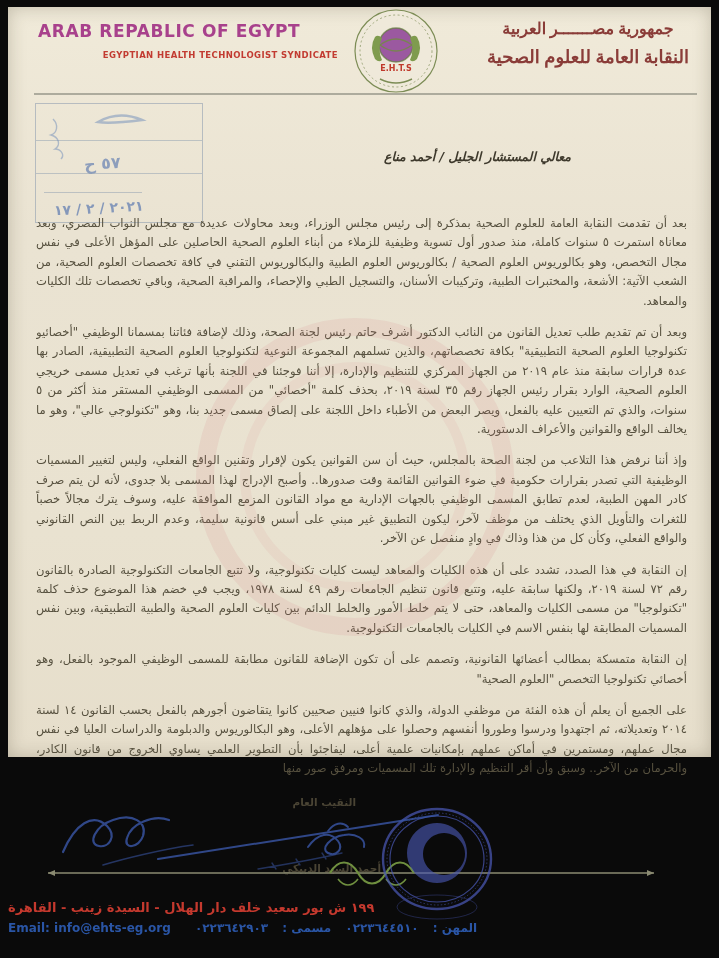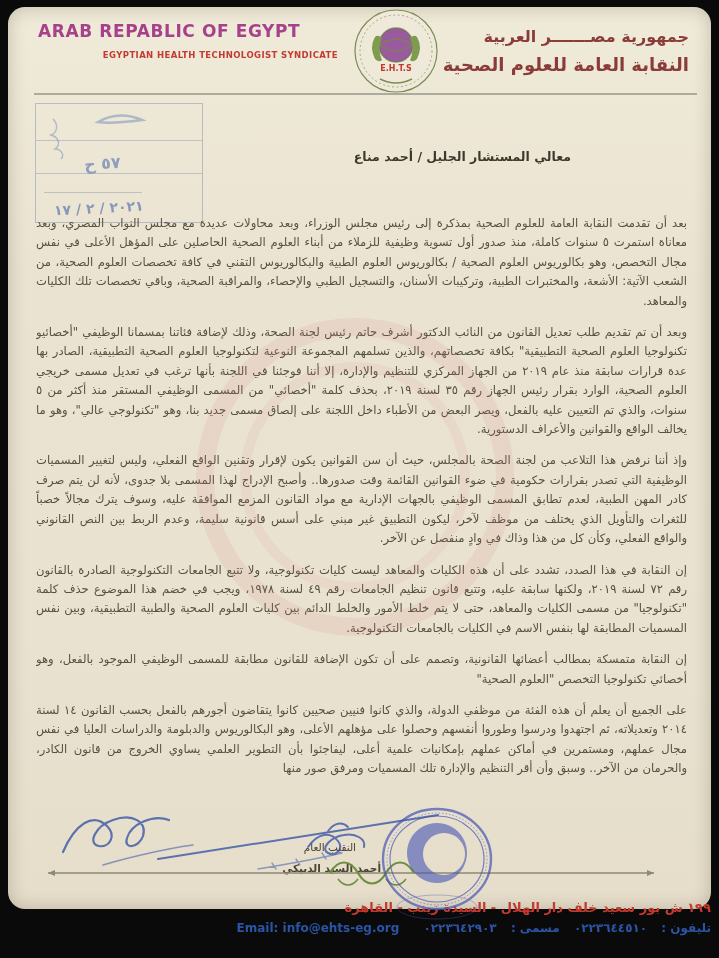--- a/index.html
+++ b/index.html
@@ -2,31 +2,30 @@
 <html lang="ar"><head>
 <meta charset="utf-8">
 <style>
   html,body{margin:0;padding:0;}
   body{
     width:719px;height:958px;position:relative;overflow:hidden;
     background:#0a0a0a;
     font-family:"DejaVu Sans",sans-serif;
   }
   .paper{
-    position:absolute;left:8px;top:7px;width:703px;height:902px;
+    position:absolute;left:8px;top:7px;width:703px;height:750px;
     background:linear-gradient(180deg,#f0ead9 0%,#eae3d2 30%,#e9e2d0 70%,#e6decb 100%);
     box-shadow:inset 0 0 18px rgba(60,50,30,.25);
-    border-radius:17px;
   }
   
   .en-block{position:absolute;left:30px;top:14px;width:300px;}
   .en-title{font-size:17px;font-weight:bold;color:#a8418c;letter-spacing:.6px;}
   .en-sub{font-size:8.5px;font-weight:bold;color:#c23b31;letter-spacing:.4px;margin-top:9px;text-align:right;}
   .logo{position:absolute;left:342px;top:0px;width:92px;height:88px;}
-  .ar-block{position:absolute;right:22px;top:20px;text-align:right;color:#8a3c38;}
+  .ar-block{position:absolute;right:22px;top:12px;text-align:center;color:#8a3c38;font-family:Liberation Serif, serif;}
   .ar-title{font-size:16px;font-weight:bold;}
   .ar-sub{font-size:18px;font-weight:bold;margin-top:8px;}
   .header-rule{position:absolute;left:26px;right:14px;top:86px;height:2px;background:#97978a;opacity:.75;}
   
   .stamp-box{
     position:absolute;left:27px;top:96px;width:166px;height:118px;
     border:1px solid rgba(100,125,160,.40);
     color:#6b8cba;
   }
   .sb-row{border-bottom:1px solid rgba(100,125,160,.35);position:relative;}
@@ -36,35 +35,35 @@
   .sb-num{
     position:absolute;left:48px;top:50px;font-size:16px;font-weight:bold;
     color:rgba(90,120,175,.65);transform:rotate(-4deg);letter-spacing:3px;
   }
   .sb-date{
     position:absolute;left:18px;top:96px;font-size:14px;font-weight:bold;
     color:rgba(90,120,175,.70);transform:rotate(-3deg);letter-spacing:1px;white-space:nowrap;
   }
   .sb-line{position:absolute;left:8px;right:60px;top:88px;border-top:1px solid rgba(100,125,160,.35);}
   
-  .recipient{position:absolute;right:140px;top:142px;text-align:right;color:#3e392c;}
+  .recipient{position:absolute;right:140px;top:142px;text-align:right;color:#3e392c;font-style:italic;}
   .recipient .r1{font-size:12.5px;font-weight:bold;}
   .recipient .r2{font-size:12px;font-weight:bold;margin-top:10px;margin-right:18px;}
   
   .body-text{
     position:absolute;top:207px;right:24px;left:28px;height:600px;overflow:hidden;
     direction:rtl;text-align:justify;color:#57513f;
     font-size:11.6px;line-height:19.4px;z-index:1;
   }
   .body-text p{margin:0 0 12px 0;}
   
-  .sig-title{position:absolute;right:355px;top:834px;font-size:10.5px;font-weight:normal;color:#4a4434;z-index:1;direction:rtl;}
+  .sig-title{position:absolute;right:355px;top:789px;font-size:10.5px;font-weight:bold;color:#4a4434;z-index:1;direction:rtl;}
   .sig-name{position:absolute;right:330px;top:855px;font-size:10.5px;font-weight:bold;color:#4a4434;z-index:1;direction:rtl;}
   
-  .footer{position:absolute;left:0;right:0;top:893px;text-align:right;z-index:1;}
+  .footer{position:absolute;left:0;right:0;top:893px;text-align:left;z-index:1;}
   .addr{font-size:13px;font-weight:bold;color:#c4392e;direction:rtl;}
   .contact{font-size:12px;font-weight:bold;color:#2a55a5;direction:rtl;margin-top:6px;}
   .contact .email{direction:ltr;unicode-bidi:bidi-override;display:inline-block;margin-right:10px;}
   .contact .seg{margin-left:10px;}
   
   .overlay{position:absolute;left:0;top:0;width:703px;height:941px;z-index:2;pointer-events:none;}
 </style>
 </head>
 <body>
 
@@ -156,21 +155,21 @@
 
     <g stroke="rgba(110,140,185,0.5)" fill="none">
       <path d="M90 115 c14 -8 30 -8 44 -2 c-16 2 -32 4 -44 2 Z" stroke-width="2.5"></path>
       <path d="M45 112 c6 6 4 14 -2 16 c8 2 10 10 4 14 c6 0 10 6 6 10" stroke-width="1.4"></path>
     </g>
   </svg>
 
   <div class="footer">
     <div class="addr">١٩٩ ش بور سعيد خلف دار الهلال - السيدة زينب - القاهرة</div>
     <div class="contact">
-      <span class="seg">تليفون :</span>
+      <span class="seg">المهن :</span>
       <span class="seg">٠٢٢٣٦٤٤٥١٠</span>
       <span class="seg">مسمى :</span>
       <span class="seg">٠٢٢٣٦٤٢٩٠٣</span>
       <span class="email"><span>Email:</span> <span>info@ehts-eg.org</span></span>
     </div>
   </div>
 
 </div>
 
 </body></html>

